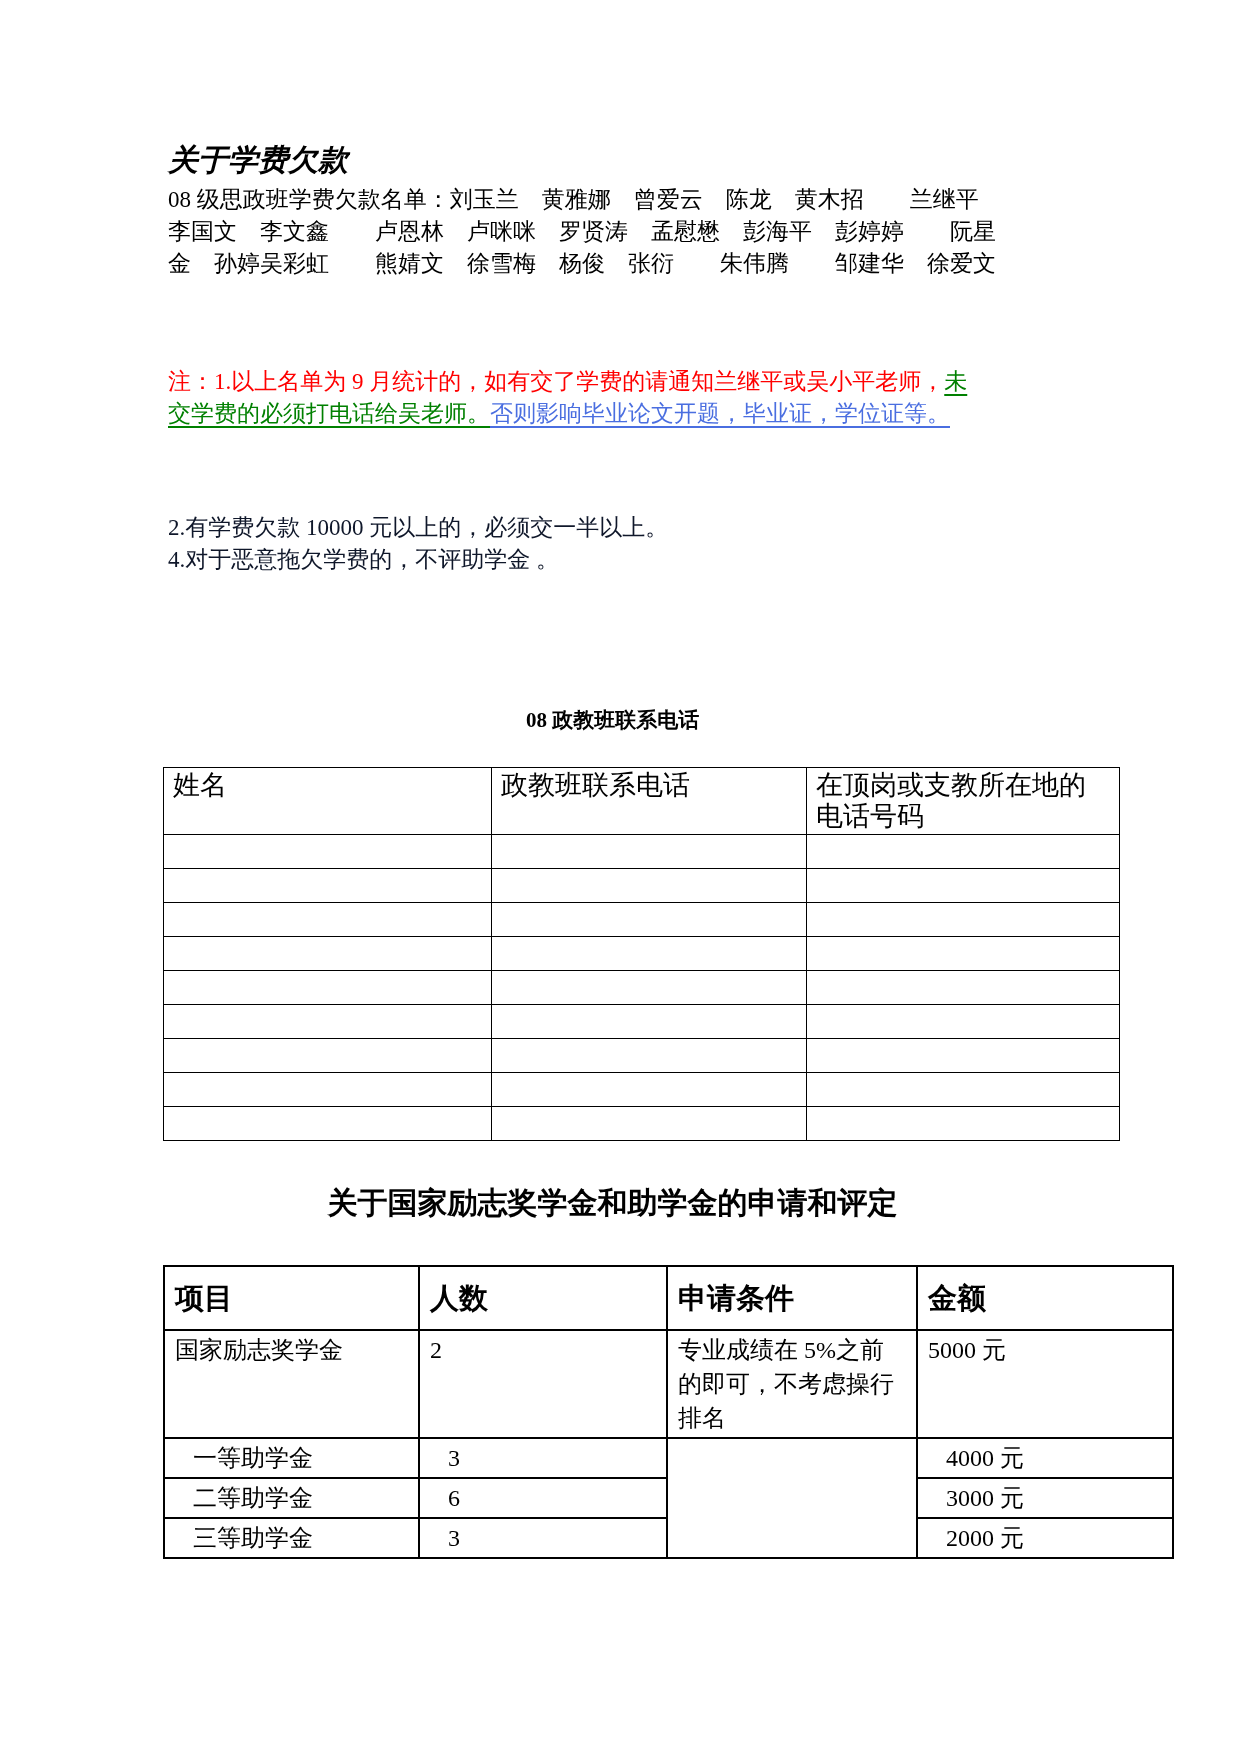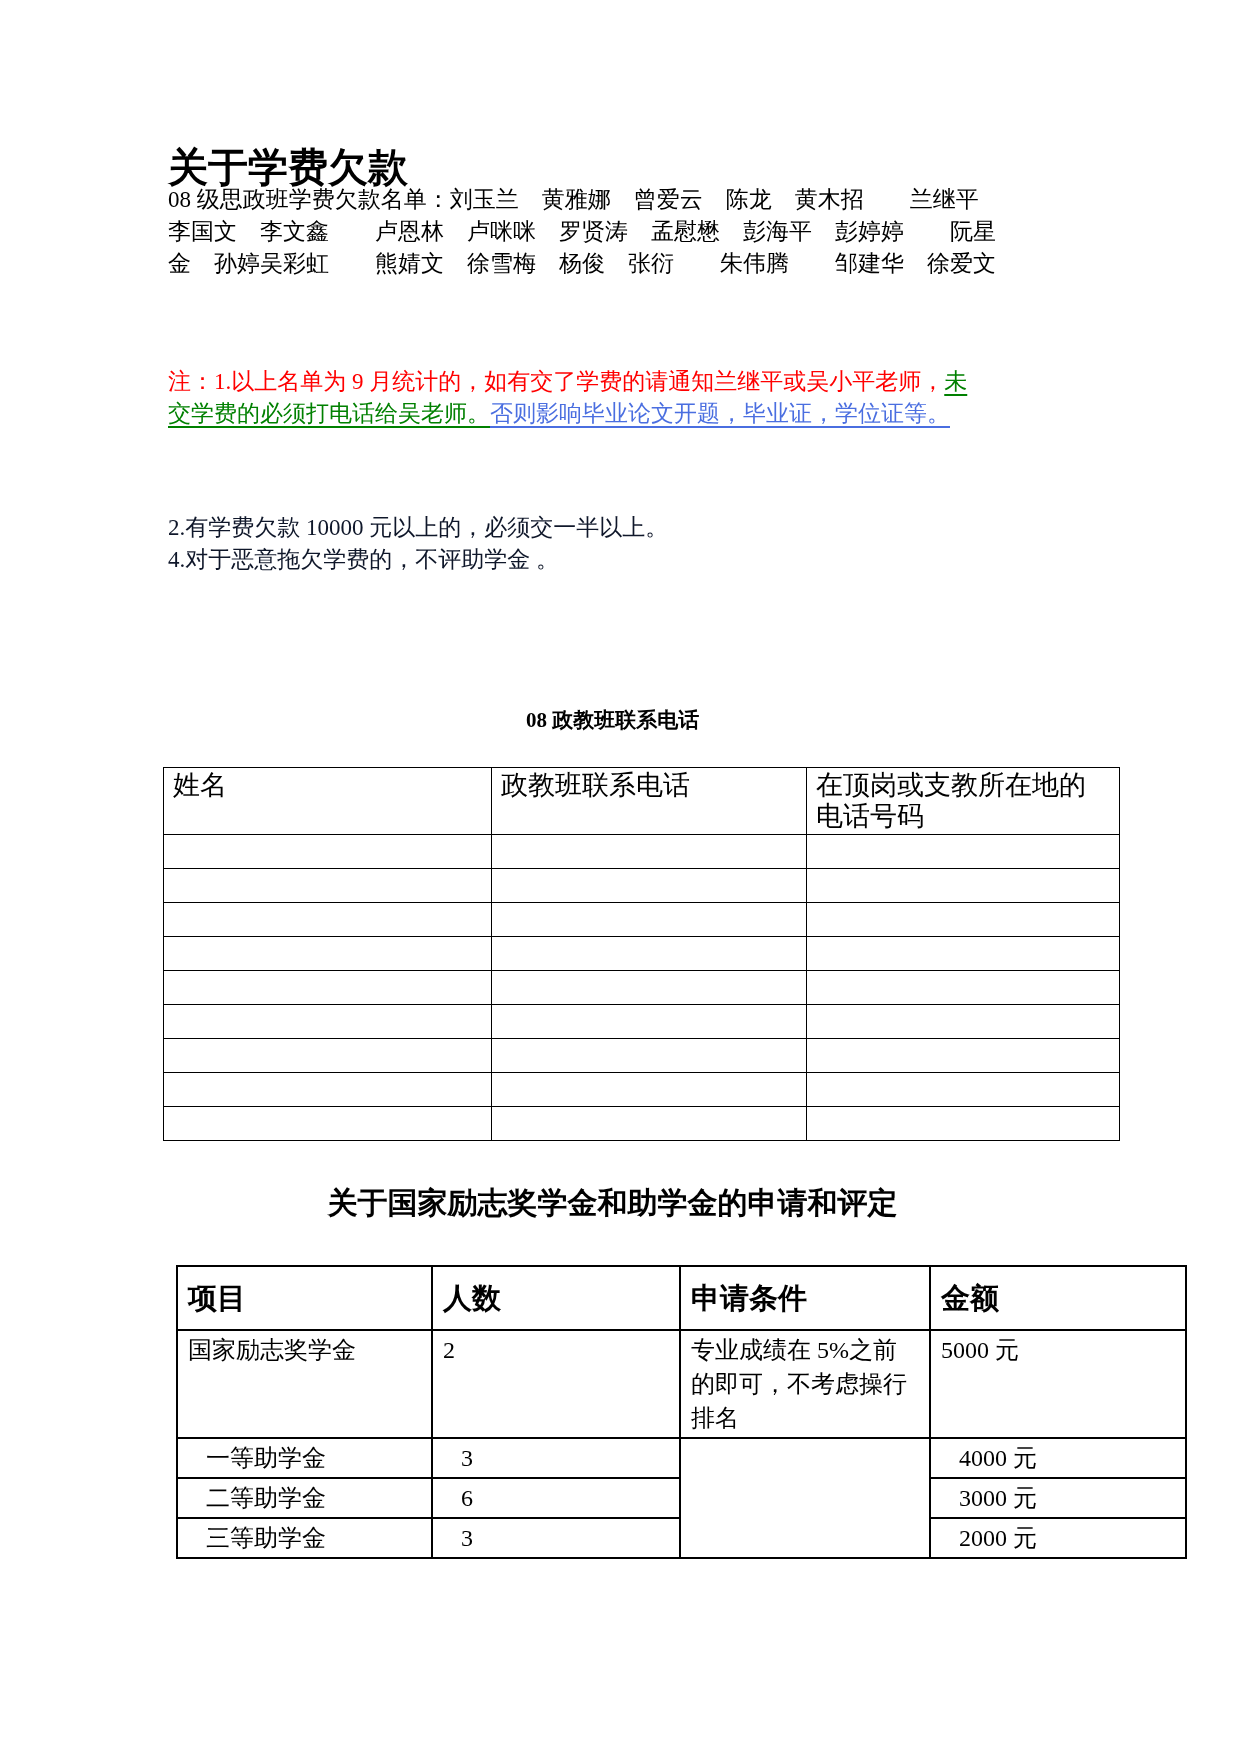--- a/index.html
+++ b/index.html
@@ -6,21 +6,21 @@
   .page {
     position:relative;
     width:1241px; height:1754px;
     background:#ffffff;
     font-family:"Liberation Serif","DejaVu Serif",serif;
     color:#000000;
     overflow:hidden;
   }
   .doc-h1 {
     position:absolute; left:168px; top:140px;
-    font-size:40px; font-weight:bold;
+    font-size:30px; font-weight:bold;font-style:italic;
   }
   .name-list {
     position:absolute; left:168px; top:184px; width:908px;
     font-size:23px; line-height:32px;
   }
   .note-block {
     position:absolute; left:168px; top:366px; width:915px;
     font-size:23px; line-height:32px;
   }
   .red-text   { color:#FF0000; }
@@ -43,21 +43,21 @@
     font-size:27px; line-height:31px; vertical-align:top;
   }
   .contact-table tr.hdr td { height:62px; }
   .contact-table tr.empty td { height:29px; }
   .col-c1 { width:309px; } .col-c2 { width:296px; } .col-c3 { width:294px; }
   .center-title3 {
     position:absolute; left:163px; top:1183px; width:899px;
     text-align:center; font-size:30px; font-weight:bold;
   }
   .award-table {
-    position:absolute; left:176px; top:1265px;
+    position:absolute; left:163px; top:1265px;
     border-collapse:collapse; table-layout:fixed; width:921px;
   }
   .award-table td {
     border:2px solid #000; padding:2px 10px;
     font-size:24px; line-height:34px; vertical-align:top;
   }
   .award-table tr.hdr td {
     height:58px; font-size:29px; font-weight:bold; vertical-align:middle;
   }
   .award-table tr.big td { height:96px;font-family:Liberation Serif, serif; }

